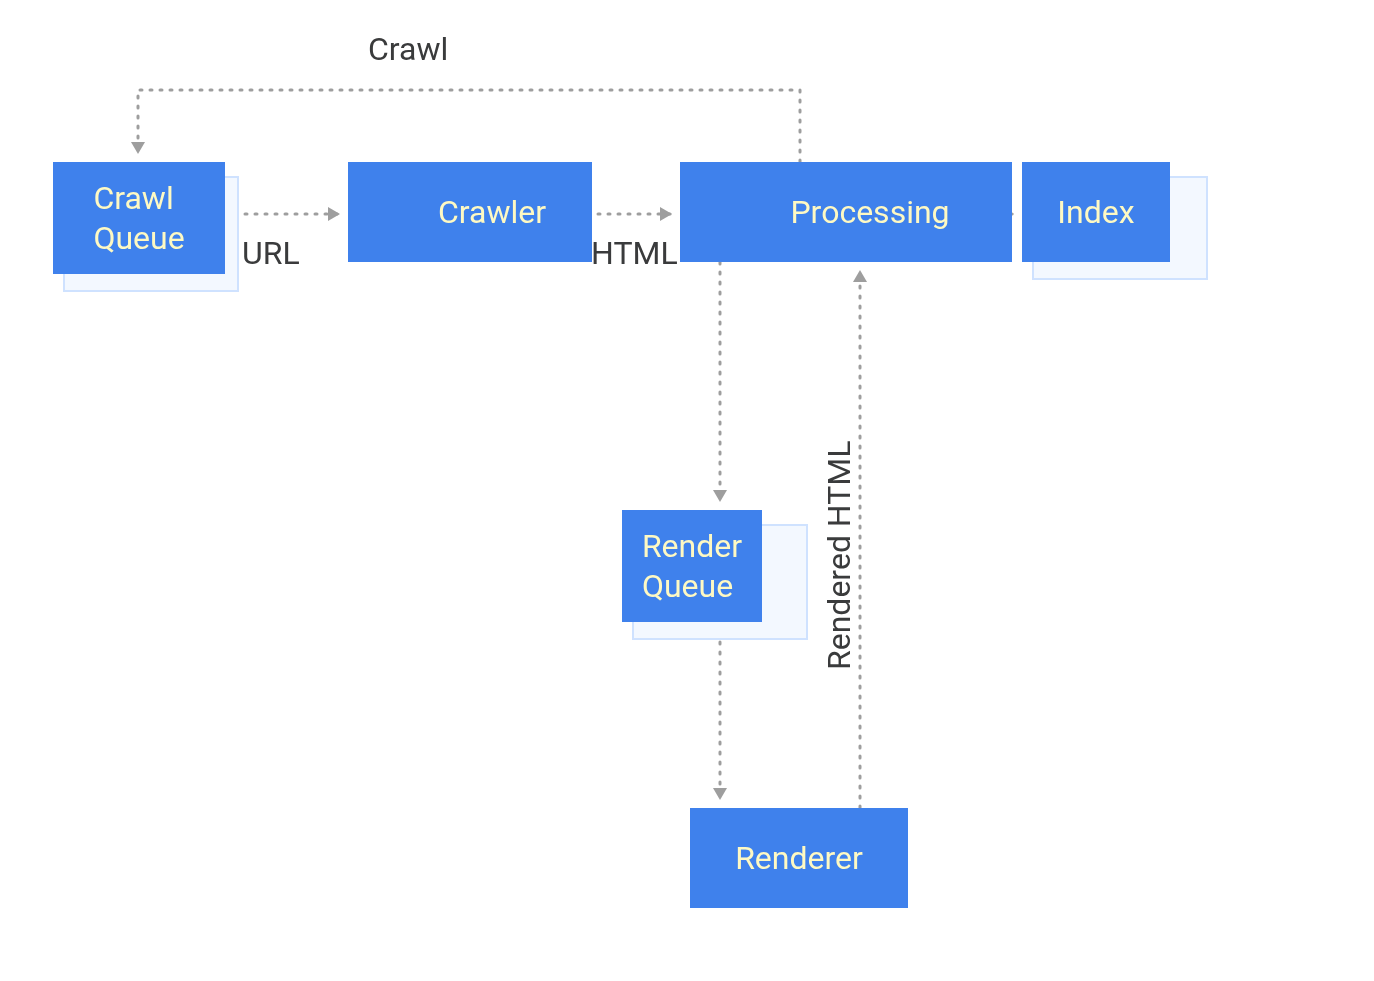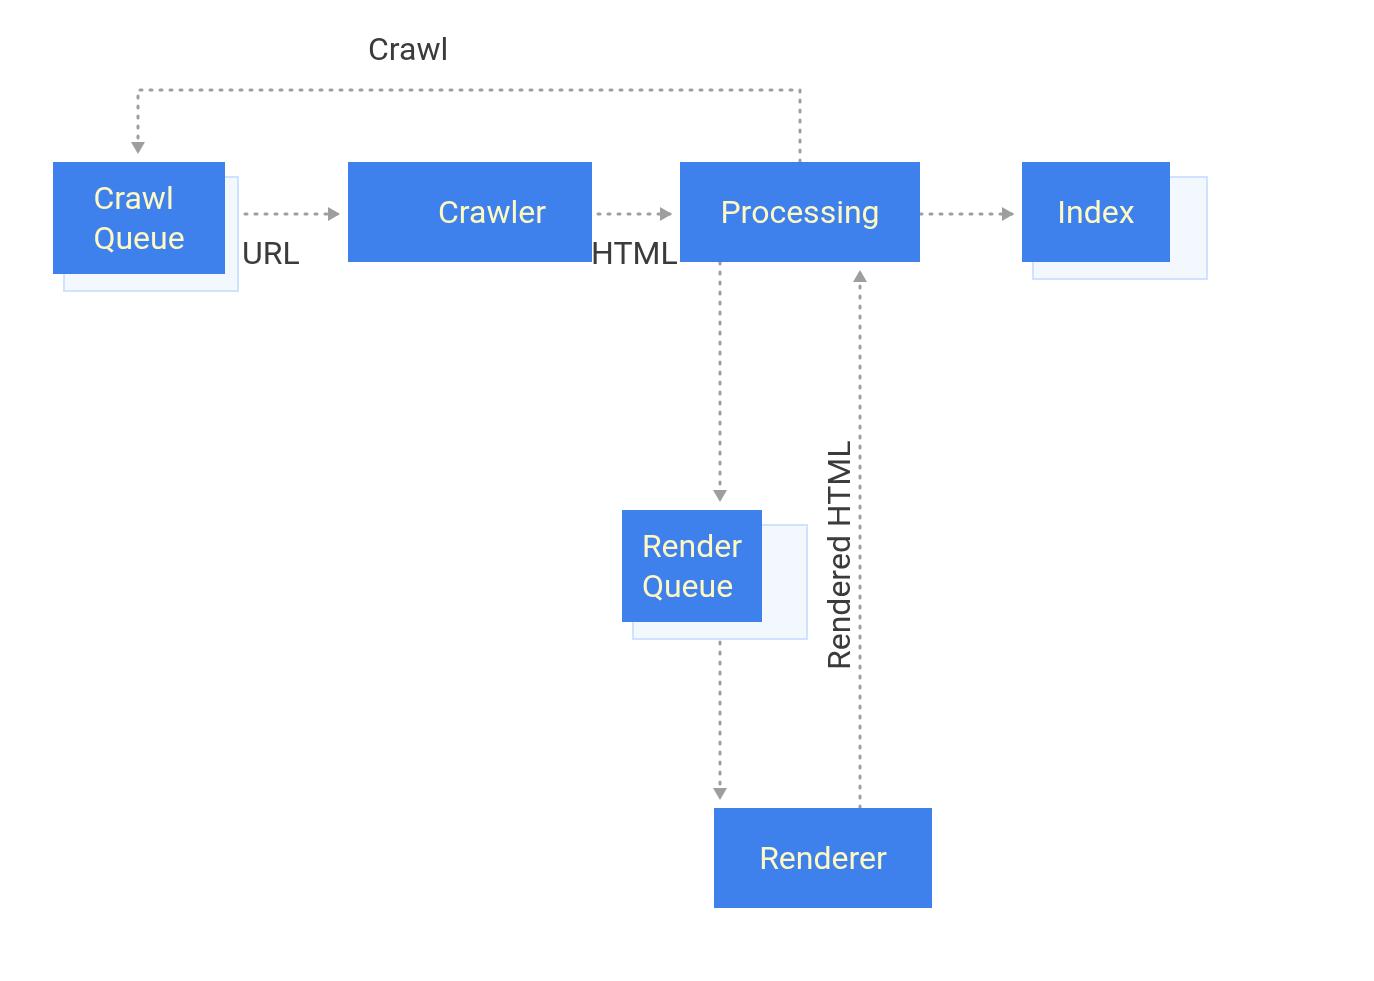--- a/index.html
+++ b/index.html
@@ -82,29 +82,29 @@
         <path d="M 860 270 L 853 282 L 867 282 Z" fill="#9e9e9e" stroke="none"></path>
       </g>
 </svg>
 
 <div class="shadow" style="left:63px; top:176px; width:172px; height:112px;"></div>
 <div class="node" style="left:53px; top:162px; width:172px; height:112px; background:#3f81ec;">Crawl
 Queue</div>
 
 <div class="node" style="left:348px; top:162px; width:200px; height:100px; background:#3f81ec;padding-left:44px;">Crawler</div>
 
-<div class="node" style="left:680px; top:162px; width:240px; height:100px; background:#3f81ec;">Processing</div>
+<div class="node" style="left:680px; top:162px; width:284px; height:100px; background:#3f81ec;padding-left:48px;">Processing</div>
 
 <div class="shadow" style="left:1032px; top:176px; width:172px; height:100px;"></div>
 <div class="node" style="left:1022px; top:162px; width:148px; height:100px; background:#3f81ec;">Index</div>
 
 <div class="shadow" style="left:632px; top:524px; width:172px; height:112px;"></div>
 <div class="node" style="left:622px; top:510px; width:140px; height:112px; background:#3f81ec;">Render
 Queue</div>
 
-<div class="node" style="left:690px; top:808px; width:218px; height:100px; background:#3f81ec;margin-left:24px;">Renderer</div>
+<div class="node" style="left:690px; top:808px; width:218px; height:100px; background:#3f81ec;">Renderer</div>
 
 <div class="edge-label" style="left:368px; top:30px;">Crawl</div>
 <div class="edge-label" style="left:242px; top:234px;">URL</div>
 <div class="edge-label" style="left:556px; top:234px;margin-left:35px;">HTML</div>
 <div class="edge-label vert" style="left:820px; top:670px;">Rendered HTML</div>
 
 </div>
 
 </body></html>

